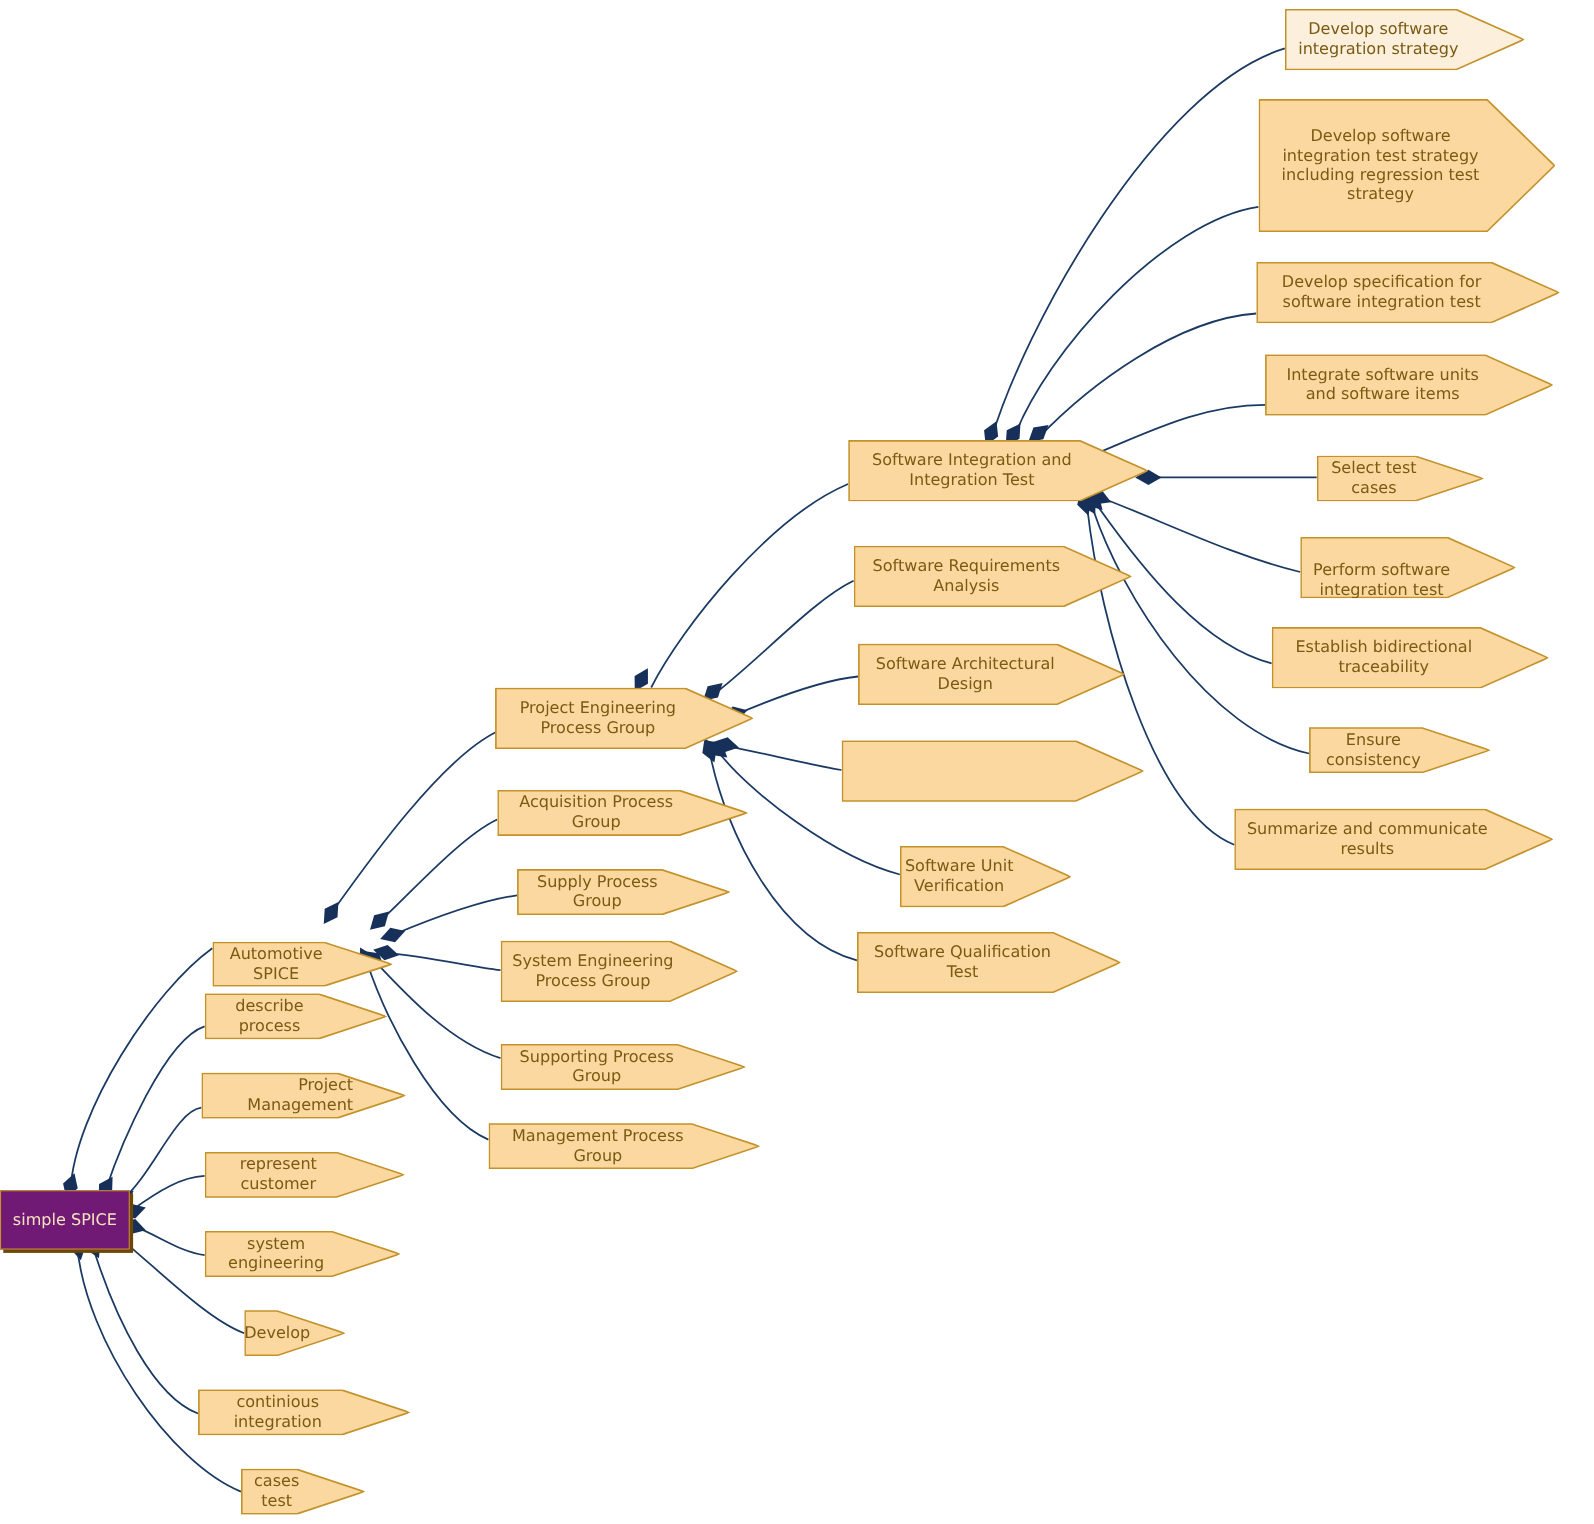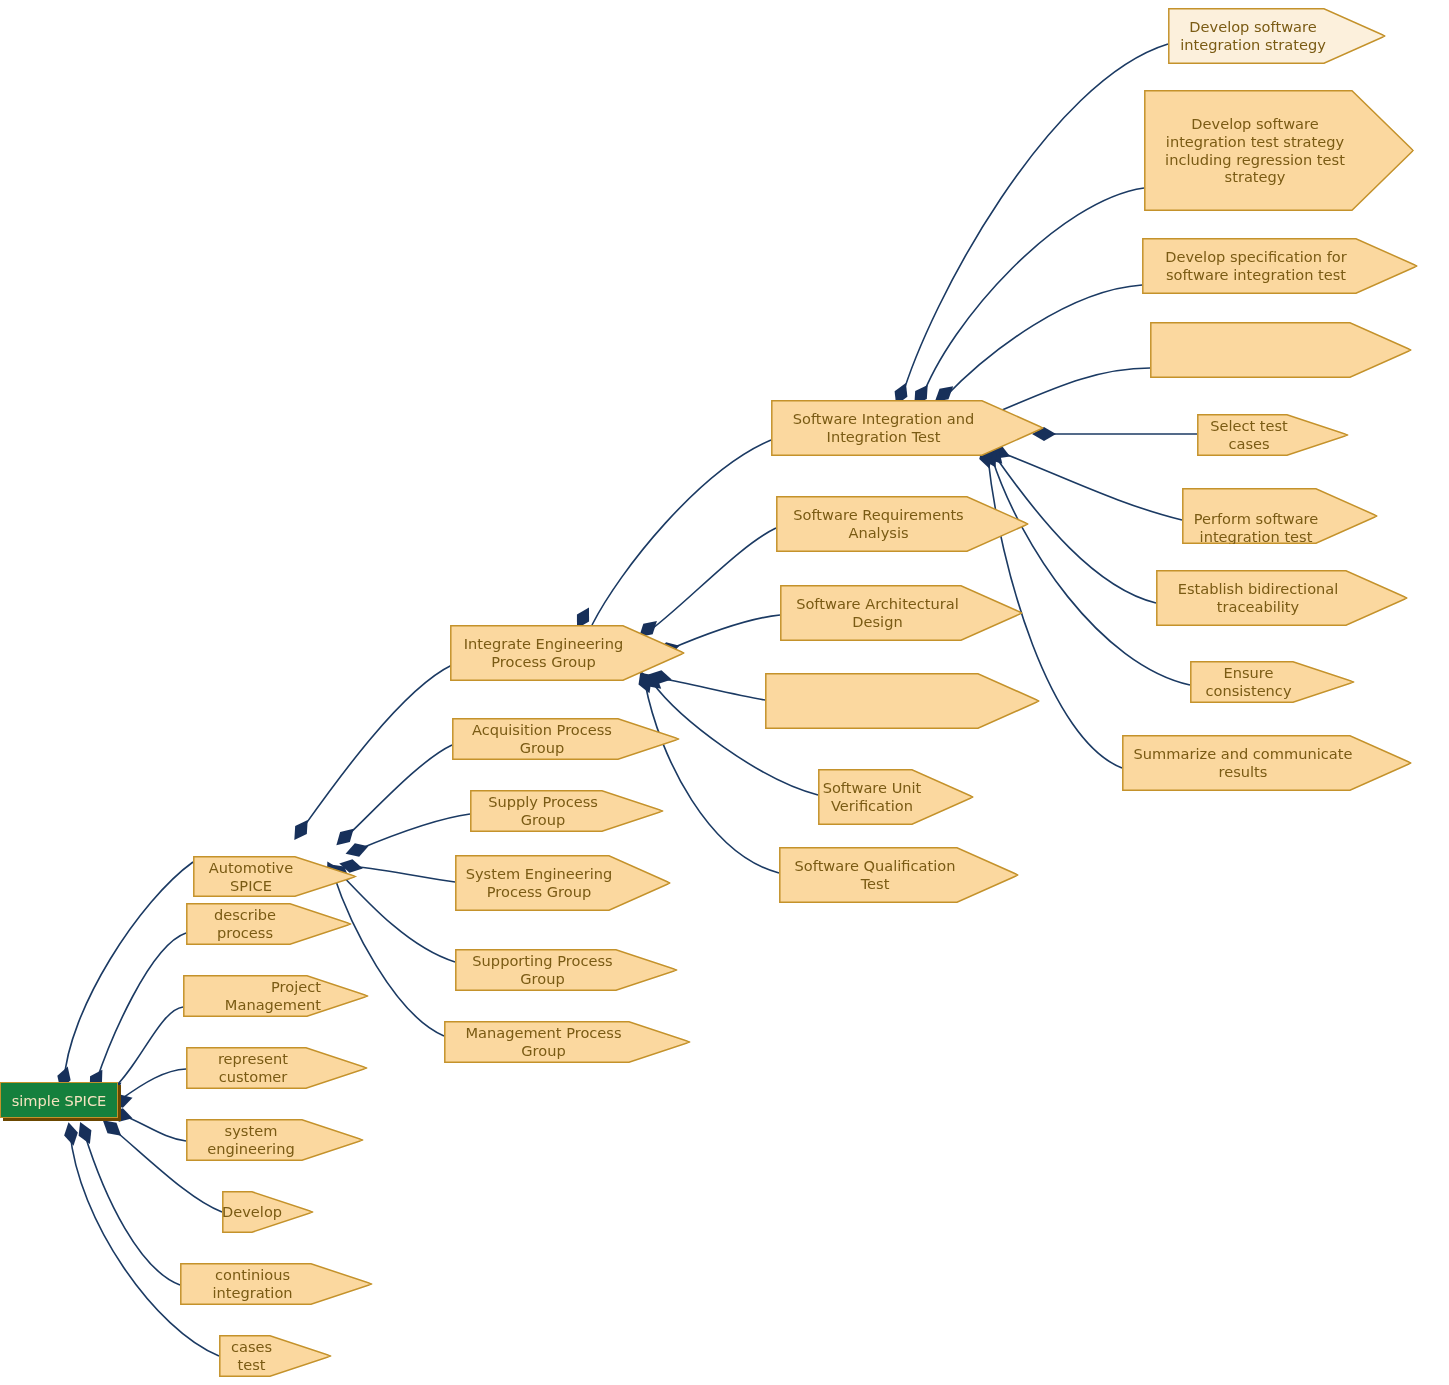--- a/index.html
+++ b/index.html
@@ -196,21 +196,21 @@
             <polygon points="0.8,0.8 30,0.8 91.2,21 30,41.2 0.8,41.2" fill="#FBD89F" stroke="#C4922B" stroke-width="1.5"></polygon>
           </svg></div><span class="lbl" style="color: rgb(122, 91, 20); padding-right: 48px;">Develop</span></div>
       <div class="node plain" style="left: 180px; top: 1263px; width: 193px; height: 42px;"><div class="shape"><svg viewBox="0 0 193 42">
             <polygon points="0.8,0.8 131,0.8 192.2,21 131,41.2 0.8,41.2" fill="#FBD89F" stroke="#C4922B" stroke-width="1.5"></polygon>
           </svg></div><span class="lbl" style="color: rgb(122, 91, 20); padding-right: 48px;">continious integration</span></div>
       <div class="node plain" style="left: 219px; top: 1335px; width: 113px; height: 42px;"><div class="shape"><svg viewBox="0 0 113 42">
             <polygon points="0.8,0.8 51,0.8 112.2,21 51,41.2 0.8,41.2" fill="#FBD89F" stroke="#C4922B" stroke-width="1.5"></polygon>
           </svg></div><span class="lbl" style="color: rgb(122, 91, 20); padding-right: 48px;">cases test</span></div>
       <div class="node plain" style="left: 450px; top: 625px; width: 235px; height: 56px;"><div class="shape"><svg viewBox="0 0 235 56">
             <polygon points="0.8,0.8 173,0.8 234.2,28 173,55.2 0.8,55.2" fill="#FBD89F" stroke="#C4922B" stroke-width="1.5"></polygon>
-          </svg></div><span class="lbl" style="color: rgb(122, 91, 20); padding-right: 48px;">Integrate Engineering
+          </svg></div><span class="lbl" style="color: rgb(122, 91, 20); padding-right: 48px;">Project Engineering
 Process Group</span></div>
       <div class="node plain" style="left: 452px; top: 718px; width: 228px; height: 42px;"><div class="shape"><svg viewBox="0 0 228 42">
             <polygon points="0.8,0.8 166,0.8 227.2,21 166,41.2 0.8,41.2" fill="#FBD89F" stroke="#C4922B" stroke-width="1.5"></polygon>
           </svg></div><span class="lbl" style="color: rgb(122, 91, 20); padding-right: 48px;">Acquisition Process Group</span></div>
       <div class="node plain" style="left: 470px; top: 790px; width: 194px; height: 42px;"><div class="shape"><svg viewBox="0 0 194 42">
             <polygon points="0.8,0.8 132,0.8 193.2,21 132,41.2 0.8,41.2" fill="#FBD89F" stroke="#C4922B" stroke-width="1.5"></polygon>
           </svg></div><span class="lbl" style="color: rgb(122, 91, 20); padding-right: 48px;">Supply Process Group</span></div>
       <div class="node plain" style="left: 455px; top: 855px; width: 216px; height: 56px;"><div class="shape"><svg viewBox="0 0 216 56">
             <polygon points="0.8,0.8 154,0.8 215.2,28 154,55.2 0.8,55.2" fill="#FBD89F" stroke="#C4922B" stroke-width="1.5"></polygon>
           </svg></div><span class="lbl" style="color: rgb(122, 91, 20); padding-right: 48px;">System Engineering
@@ -253,38 +253,39 @@
           </svg></div><span class="lbl" style="color: rgb(122, 91, 20); padding-right: 48px;">Develop software
 integration test strategy
 including regression test
 strategy</span></div>
       <div class="node plain" style="left: 1142px; top: 238px; width: 276px; height: 56px;"><div class="shape"><svg viewBox="0 0 276 56">
             <polygon points="0.8,0.8 214,0.8 275.2,28 214,55.2 0.8,55.2" fill="#FBD89F" stroke="#C4922B" stroke-width="1.5"></polygon>
           </svg></div><span class="lbl" style="color: rgb(122, 91, 20); padding-right: 48px;">Develop specification for
 software integration test</span></div>
       <div class="node plain" style="left: 1150px; top: 322px; width: 262px; height: 56px;"><div class="shape"><svg viewBox="0 0 262 56">
             <polygon points="0.8,0.8 200,0.8 261.2,28 200,55.2 0.8,55.2" fill="#FBD89F" stroke="#C4922B" stroke-width="1.5"></polygon>
-          </svg></div></div>
+          </svg></div><span class="lbl" style="color: rgb(122, 91, 20); padding-right: 48px;">Integrate software units
+and software items</span></div>
       <div class="node plain" style="left: 1197px; top: 414px; width: 152px; height: 42px;"><div class="shape"><svg viewBox="0 0 152 42">
             <polygon points="0.8,0.8 90,0.8 151.2,21 90,41.2 0.8,41.2" fill="#FBD89F" stroke="#C4922B" stroke-width="1.5"></polygon>
           </svg></div><span class="lbl" style="color: rgb(122, 91, 20); padding-right: 48px;">Select test cases</span></div>
       <div class="node plain" style="left: 1182px; top: 488px; width: 196px; height: 56px;"><div class="shape"><svg viewBox="0 0 196 56">
             <polygon points="0.8,0.8 134,0.8 195.2,28 134,55.2 0.8,55.2" fill="#FBD89F" stroke="#C4922B" stroke-width="1.5"></polygon>
           </svg></div><span class="lbl" style="color: rgb(122, 91, 20); padding-right: 48px; margin-top: 24px;">Perform software
 integration test</span></div>
       <div class="node plain" style="left: 1156px; top: 570px; width: 252px; height: 56px;"><div class="shape"><svg viewBox="0 0 252 56">
             <polygon points="0.8,0.8 190,0.8 251.2,28 190,55.2 0.8,55.2" fill="#FBD89F" stroke="#C4922B" stroke-width="1.5"></polygon>
           </svg></div><span class="lbl" style="color: rgb(122, 91, 20); padding-right: 48px;">Establish bidirectional
 traceability</span></div>
       <div class="node plain" style="left: 1190px; top: 661px; width: 165px; height: 42px;"><div class="shape"><svg viewBox="0 0 165 42">
             <polygon points="0.8,0.8 103,0.8 164.2,21 103,41.2 0.8,41.2" fill="#FBD89F" stroke="#C4922B" stroke-width="1.5"></polygon>
           </svg></div><span class="lbl" style="color: rgb(122, 91, 20); padding-right: 48px;">Ensure consistency</span></div>
       <div class="node plain" style="left: 1122px; top: 735px; width: 290px; height: 56px;"><div class="shape"><svg viewBox="0 0 290 56">
             <polygon points="0.8,0.8 228,0.8 289.2,28 228,55.2 0.8,55.2" fill="#FBD89F" stroke="#C4922B" stroke-width="1.5"></polygon>
           </svg></div><span class="lbl" style="color: rgb(122, 91, 20); padding-right: 48px;">Summarize and communicate
 results</span></div>
     </div>
 
-  <div class="root" id="root-node" style="left: 0px; top: 1082px; width: 118px; height: 36px; background: #15803d; color: rgb(244, 227, 192); border-color: rgb(196, 146, 43);">
+  <div class="root" id="root-node" style="left: 0px; top: 1082px; width: 118px; height: 54px; background: #701a75; color: rgb(244, 227, 192); border-color: rgb(196, 146, 43);">
     <span>simple SPICE</span>
   </div>
 
 </div>
 
 </body></html>

